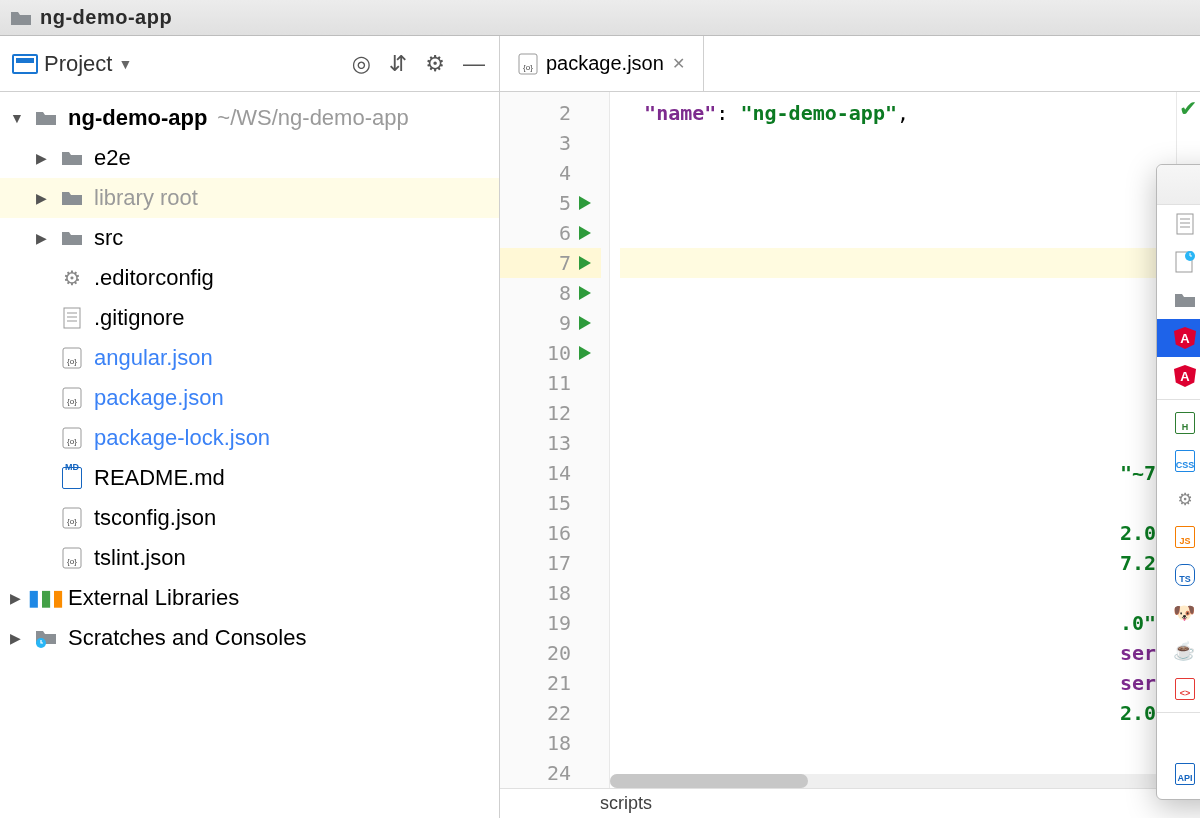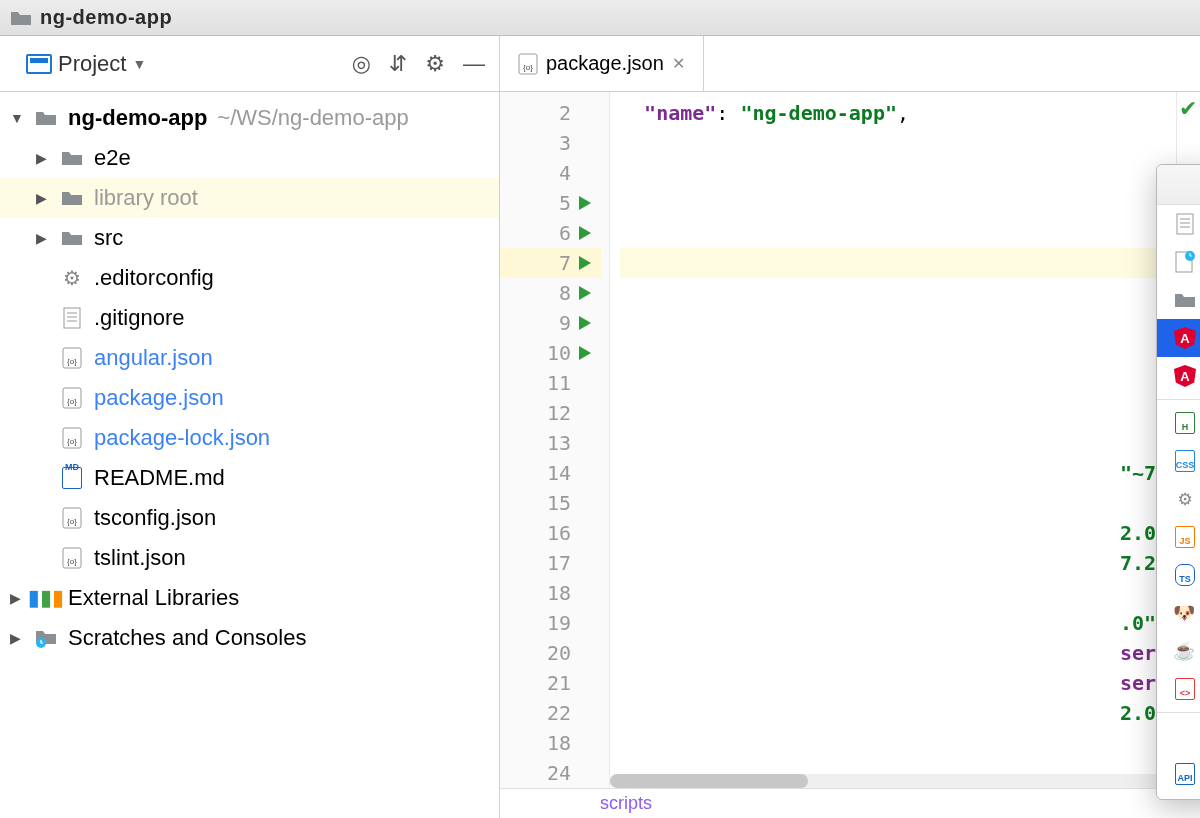--- a/index.html
+++ b/index.html
@@ -2,21 +2,21 @@
 <html><head>
 <meta charset="utf-8">
 <style>
   * { box-sizing: border-box; }
   html, body { margin: 0; padding: 0; width: 1200px; height: 818px; font-family: "Helvetica Neue", Arial, sans-serif; font-size: 20px; background: #fff; color: #000; overflow: hidden; }
   .titlebar { height: 36px; background: linear-gradient(#ececec,#e0e0e0); border-bottom: 1px solid #bdbdbd; display: flex; align-items: center; padding: 0 10px; gap: 8px; }
   .titlebar .folder-icon { color: #6b7074; }
   .titlebar .title { font-weight: 600; letter-spacing: 0.5px; color: #2b2b2b; }
   .main { display: flex; height: calc(100% - 36px); }
   .sidebar { width: 500px; border-right: 1px solid #cfcfcf; display: flex; flex-direction: column; }
-  .sidebar-toolbar { height: 56px; border-bottom: 1px solid #cfcfcf; display: flex; align-items: center; justify-content: space-between; padding: 0 14px 0 26px; }
+  .sidebar-toolbar { height: 56px; border-bottom: 1px solid #cfcfcf; display: flex; align-items: center; justify-content: space-between; padding: 0 14px 0 12px; }
   .proj-title { display: flex; align-items: center; gap: 6px; font-size: 22px; color: #333; }
   .proj-title .square { width: 26px; height: 20px; border: 2px solid #1976d2; border-radius: 2px; display: inline-block; position: relative; }
   .proj-title .square::after { content:""; position:absolute; top:2px; left:2px; right:2px; bottom:2px; border-top:5px solid #1976d2; }
   .proj-title .chev { font-size: 14px; color: #666; }
   .toolbar-icons { display: flex; gap: 18px; align-items: center; color: #555; font-size: 22px; }
   .tree { padding: 6px 0; font-size: 22px; line-height: 40px; user-select: none; overflow: auto; flex: 1; }
   .tree-row { display: flex; align-items: center; gap: 10px; padding: 0 10px; white-space: nowrap; }
   .tree-row.hl { background: #fffce6; }
   .indent1 { padding-left: 36px; }
   .chev-t { width: 14px; display: inline-block; color: #555; font-size: 14px; }
@@ -38,21 +38,21 @@
   .code { flex: 1; font-family: Menlo, Consolas, monospace; font-size: 20px; padding: 6px 0 0 10px; overflow: hidden; position: relative; min-width: 0; }
   .code .line { height: 30px; line-height: 30px; white-space: pre; }
   .code .hl-line { background: #fffbe0; }
   .key { color: #7d2b8e; font-weight: 600; }
   .str { color: #0b7a22; font-weight: 600; }
   .minimap { width: 24px; border-left: 1px solid #e8e8e8; position: relative; }
   .minimap .check { color: #2e9b3b; font-size: 22px; position: absolute; top: 4px; left: 2px; }
   .minimap .mark { position:absolute; width: 8px; height: 16px; left: 8px; }
   .minimap .g { background:#7fc97f; }
   .minimap .y { background:#ffd54f; }
-  .status-path { height: 30px; border-top: 1px solid #e0e0e0; font-size: 18px; color: #8b5cf6; display: flex; align-items: center; padding: 0 14px 0 100px; }
+  .status-path { height: 30px; border-top: 1px solid #e0e0e0; font-size: 18px; color: #404040; display: flex; align-items: center; padding: 0 14px 0 100px; }
   .h-scroll { position:absolute; bottom:30px; left:110px; right:24px; height:14px; background:#efefef; border-radius:7px; }
   .h-scroll .thumb { position:absolute; left:0; top:0; bottom:0; width:35%; background:#c7c7c7; border-radius:7px; }
   
   
   .menu { position: absolute; top: 128px; left: 656px; width: 360px; background: #fff; border: 1px solid #b8b8b8; border-radius: 6px; box-shadow: 0 8px 30px rgba(0,0,0,0.25); z-index: 100; padding-bottom: 6px; font-size: 20px; }
   .menu-title { text-align: center; font-weight: 400; padding: 8px 0; border-bottom: 1px solid #e0e0e0; background: linear-gradient(#f6f6f6,#eeeeee); border-radius: 6px 6px 0 0; }
   .menu-item { display: flex; align-items: center; gap: 12px; padding: 4px 16px; height: 38px; }
   .menu-item.sel { background: #1e63e9; color: #fff; }
   .menu-item .mi-icon { width: 24px; display: inline-flex; justify-content: center; font-size: 17px; }
   .menu-sep { height: 1px; background: #e0e0e0; margin: 4px 0; }

